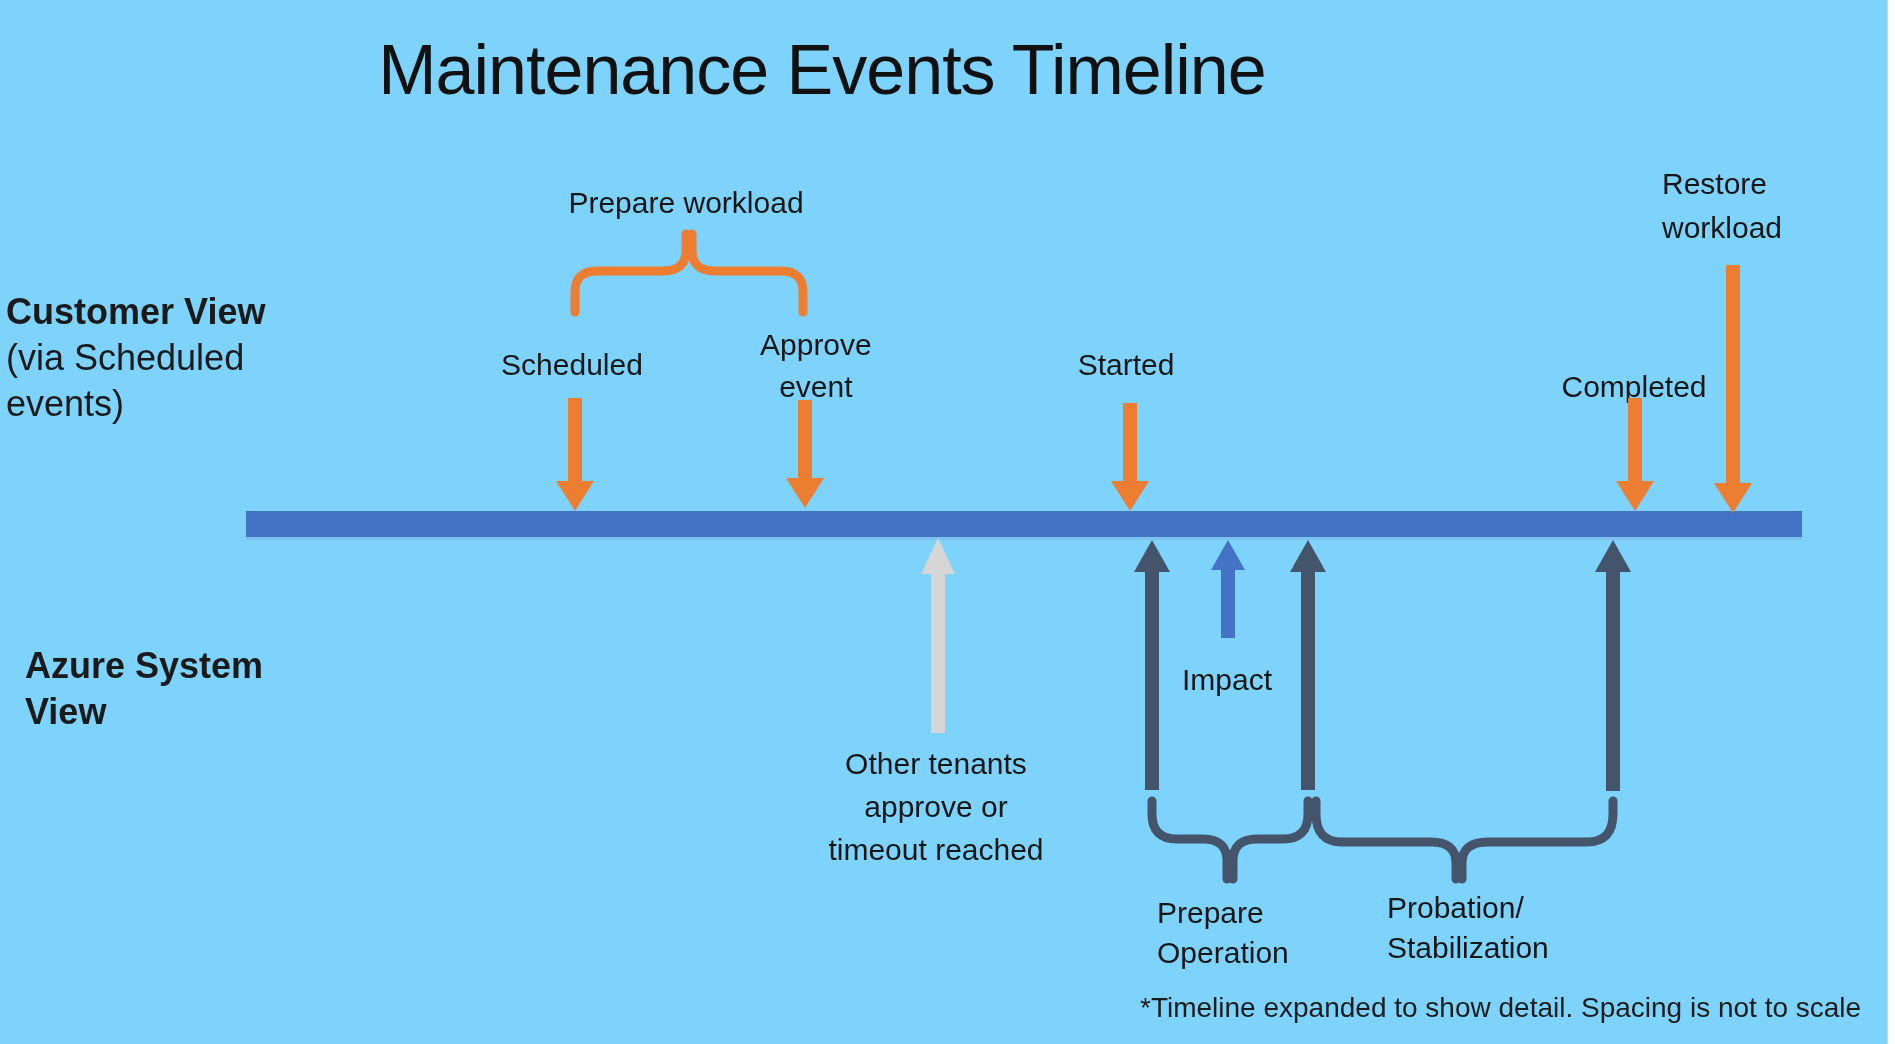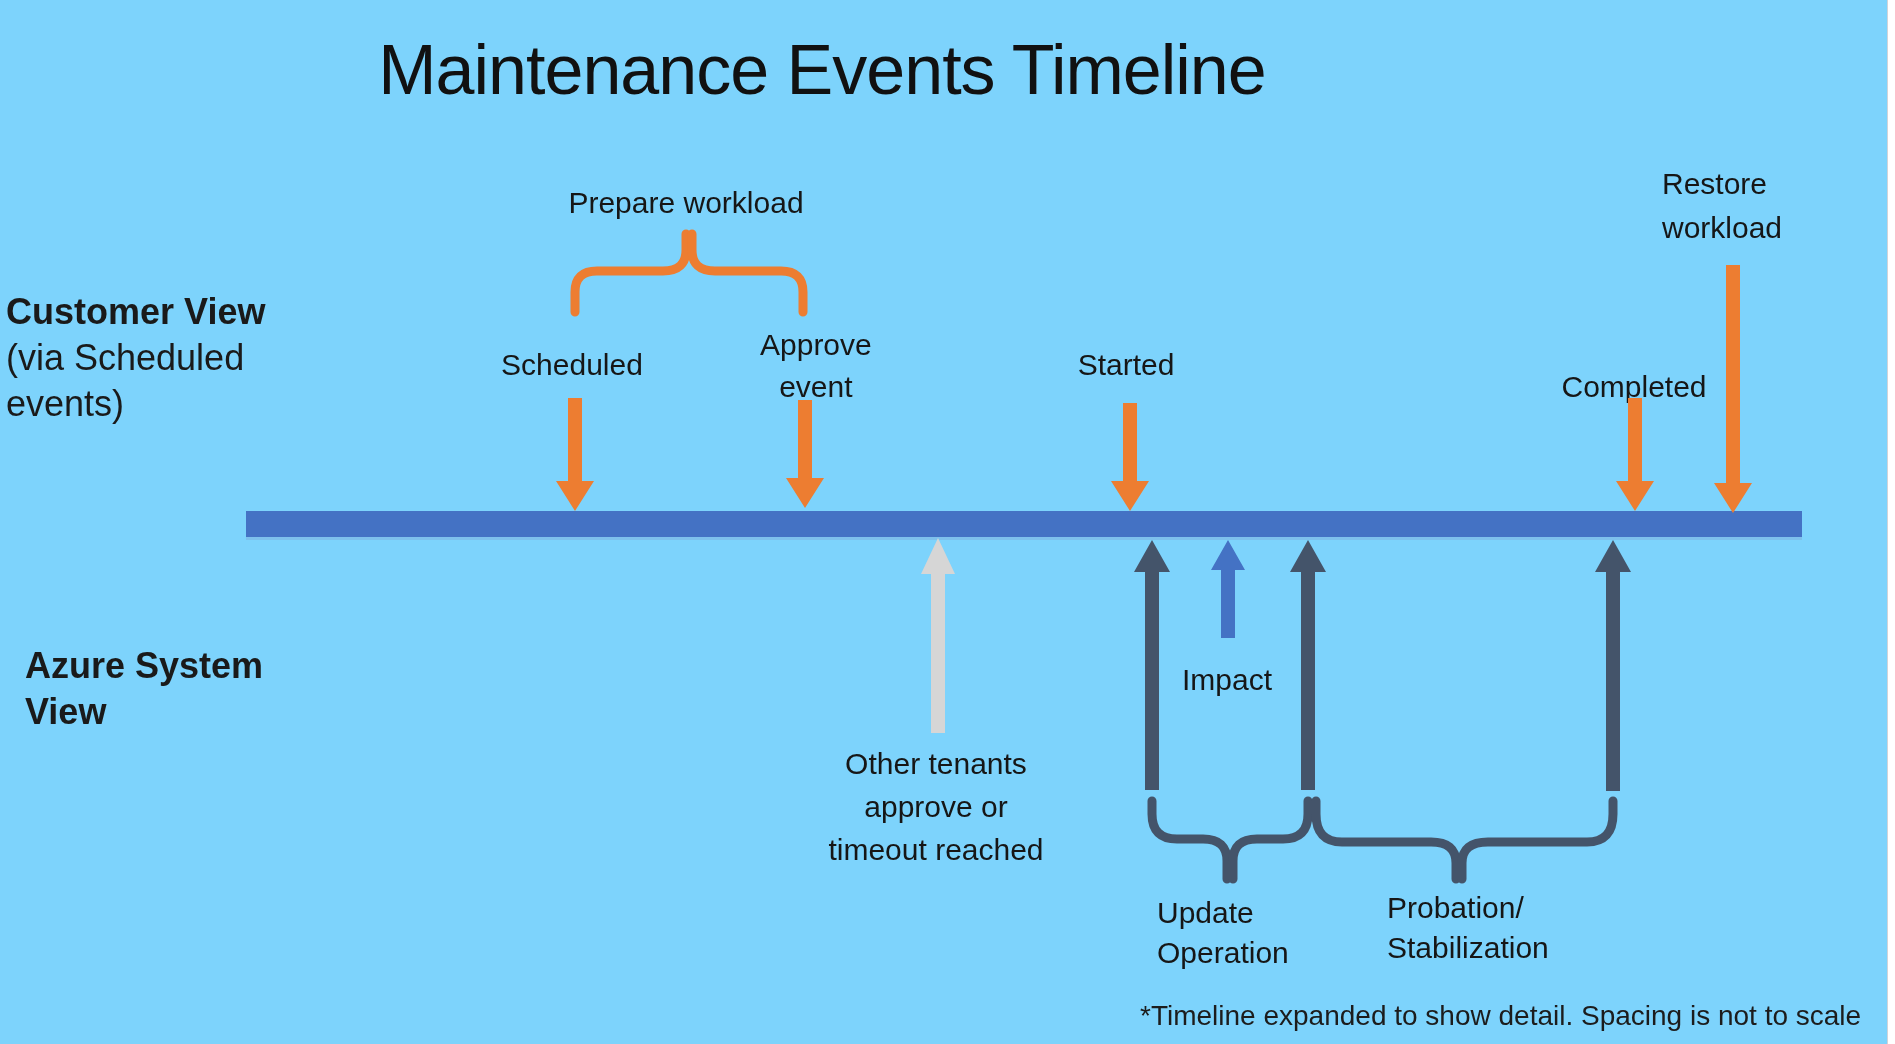--- a/index.html
+++ b/index.html
@@ -40,21 +40,20 @@
   .tenants-label   { left: 936px;  top: 742px; line-height: 43px; }
   .update-label    { left: 1157px; top: 893px; line-height: 40px; text-align: left; }
   .probation-label { left: 1387px; top: 888px; line-height: 40px; text-align: left; }
 
   .footnote {
     left: 1140px; top: 992px;
     font-size: 28px;
     font-weight: 300;
     white-space: nowrap;
     color: #1c1c1c;
-    margin-top: 8px;
   }
 
   .timeline-bar {
     left: 246px; top: 511px;
     width: 1556px; height: 26px;
     background: var(--timeline-blue, #4472C4);
     box-shadow: 0 3px 0 rgba(130, 158, 205, 0.35);
   }
 
   .edge-line {
@@ -109,21 +108,21 @@
 
   <div class="abs timeline-bar"></div>
 
   <div class="abs ctr evt tenants-label">
     <div>Other tenants</div>
     <div>approve or</div>
     <div>timeout reached</div>
   </div>
   <div class="abs ctr evt impact-label">Impact</div>
   <div class="abs evt update-label">
-    <div>Update</div>
+    <div>Prepare</div>
     <div>Operation</div>
   </div>
   <div class="abs evt probation-label">
     <div>Probation/</div>
     <div>Stabilization</div>
   </div>
 
   <div class="abs footnote">*Timeline expanded to show detail. Spacing is not to scale</div>
 
   <div class="abs edge-line"></div>

